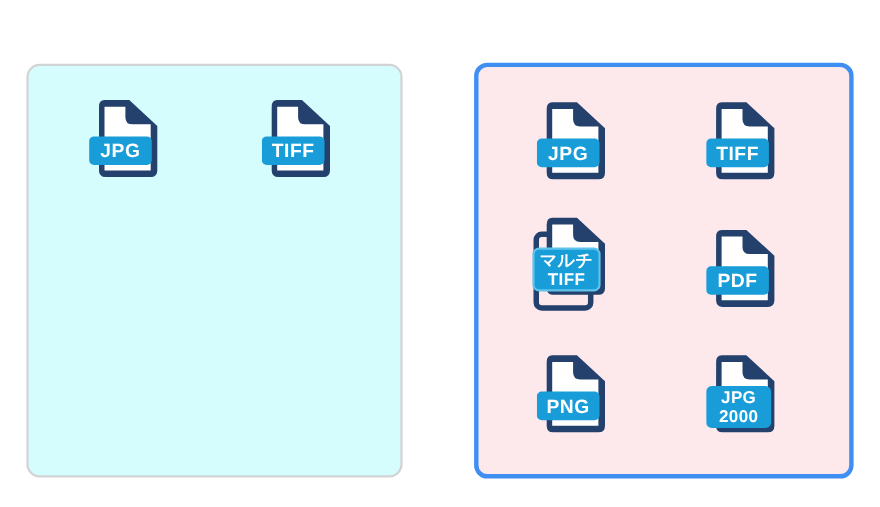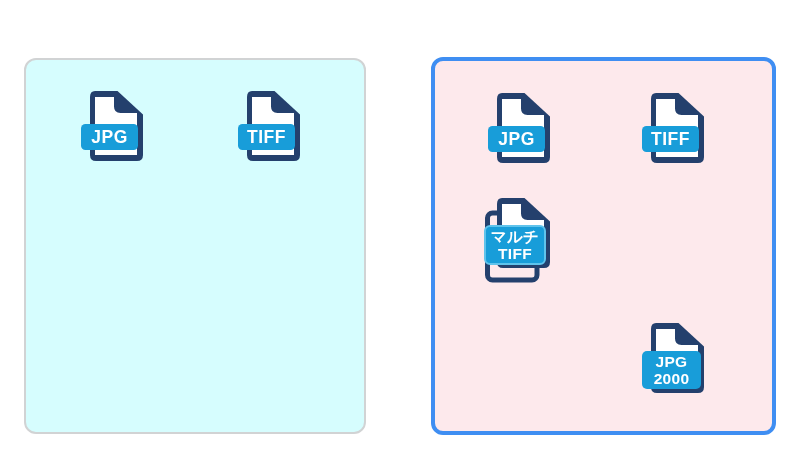--- a/index.html
+++ b/index.html
@@ -101,21 +101,37 @@
     <svg viewBox="0 0 76 86" width="76" height="86">
       <rect class="pg-back" x="10.5" y="16" width="49.5" height="67" rx="5"></rect>
       <path class="pg-body" d="M25 1 H47.5 L73 24.5 V65 Q73 71 67 71 H26 Q20 71 20 65 V7 Q20 1 25 1 Z"></path>
       <path class="pg-paper" d="M25 7 H44 V16.5 Q44 23 50.5 23 H67 V65 H25 Z"></path>
       <rect class="pg-band pg-band-outlined" x="8" y="29" width="60" height="38" rx="5"></rect>
       <text class="pg-label pg-label-sm" x="38" y="44.5">マルチ</text>
       <text class="pg-label pg-label-sm" x="38" y="62">TIFF</text>
     </svg>
   </div>
 
+  <div class="file-icon" style="left:207px;top:147px">
+    <svg viewBox="0 0 64 72" width="64" height="72">
+      <path class="pg-body" d="M14 1 H36.5 L62 24.5 V65 Q62 71 56 71 H15 Q9 71 9 65 V7 Q9 1 14 1 Z"></path>
+      <path class="pg-paper" d="M14 7 H33 V16.5 Q33 23 39.5 23 H56 V65 H14 Z"></path>
+      <rect class="pg-band" x="0" y="34" width="57" height="26" rx="4.5"></rect>
+      <text class="pg-label" x="28.5" y="53">PDF</text>
+    </svg>
+  </div>
 
+  <div class="file-icon" style="left:53px;top:261px">
+    <svg viewBox="0 0 64 72" width="64" height="72">
+      <path class="pg-body" d="M14 1 H36.5 L62 24.5 V65 Q62 71 56 71 H15 Q9 71 9 65 V7 Q9 1 14 1 Z"></path>
+      <path class="pg-paper" d="M14 7 H33 V16.5 Q33 23 39.5 23 H56 V65 H14 Z"></path>
+      <rect class="pg-band" x="0" y="34" width="57" height="26" rx="4.5"></rect>
+      <text class="pg-label" x="28.5" y="53">PNG</text>
+    </svg>
+  </div>
 
   <div class="file-icon" style="left:207px;top:261px">
     <svg viewBox="0 0 64 72" width="64" height="72">
       <path class="pg-body" d="M14 1 H36.5 L62 24.5 V65 Q62 71 56 71 H15 Q9 71 9 65 V7 Q9 1 14 1 Z"></path>
       <path class="pg-paper" d="M14 7 H33 V16.5 Q33 23 39.5 23 H56 V65 H14 Z"></path>
       <rect class="pg-band" x="0" y="29" width="59" height="38" rx="5"></rect>
       <text class="pg-label pg-label-sm" x="29.5" y="44.5">JPG</text>
       <text class="pg-label pg-label-sm" x="29.5" y="62">2000</text>
     </svg>
   </div>

